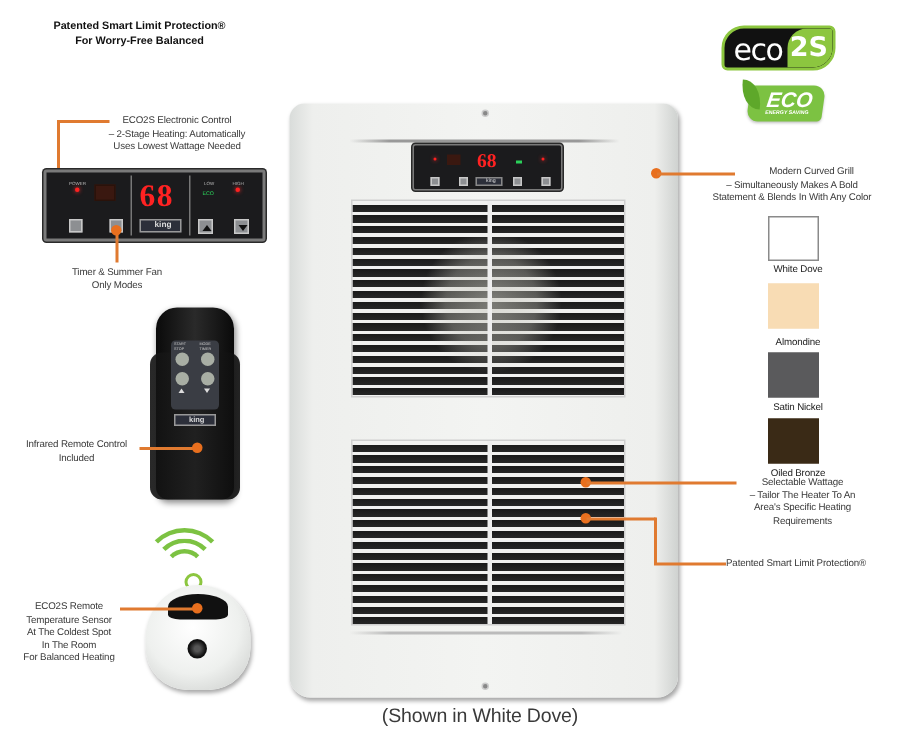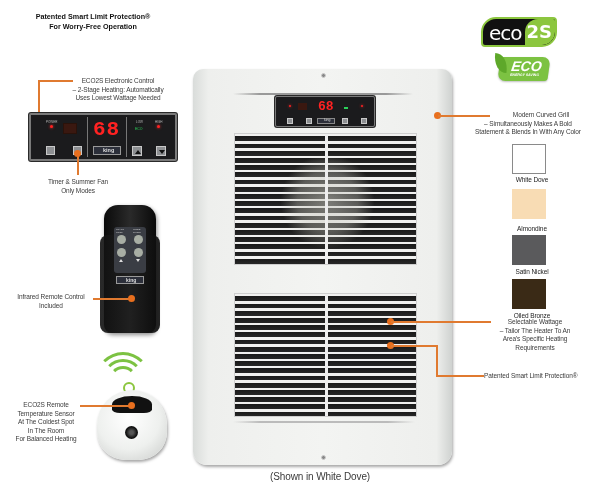--- a/index.html
+++ b/index.html
@@ -7,36 +7,36 @@
   body { position: relative; font-family: "Liberation Sans", sans-serif; color: #333; }
   .abs { position: absolute; }
   .cap { font-size: 6.5px; line-height: 8.5px; text-align: center; color: #3a3a3a; letter-spacing: -0.1px; }
   .cap div { white-space: nowrap; }
   .bold-cap { font-size: 7.2px; line-height: 10px; font-weight: bold; text-align: center; color: #111; }
   .oline { position: absolute; background: #e07a30; }
   .odot { position: absolute; width: 7px; height: 7px; border-radius: 50%; background: #e86f1e; }
 
   
   .panel { background: #1b1b1d; border: 2px solid #7a7a7a; border-radius: 2px; box-shadow: 0 0 0 1px #2a2a2a; }
-  .seg { color: #ff2222; font-family: Liberation Mono, monospace; font-weight: bold; }
+  .seg { color: #ff2222; font-family: Liberation Serif, serif; font-weight: bold; }
   .pbtn { background: #8d8f92; border: 1px solid #c8c8c8; }
   .led { width: 3px; height: 3px; border-radius: 50%; background: #ff2020; box-shadow: 0 0 3px #ff3030; }
 
   
   .heater { background: linear-gradient(90deg, #d9dcda 0%, #eeefed 6%, #f3f4f2 50%, #eeefed 94%, #cfd2d0 100%); border-radius: 10px 10px 14px 14px; box-shadow: 1px 2px 3px rgba(0,0,0,0.35); }
   .grill { background: repeating-linear-gradient(180deg, #f1f1f0 0px, #f1f1f0 2.4px, #1a1a1a 2.4px, #262626 7.2px); border: 1px solid #cfcfcf; }
   .grill-mid { position: absolute; top: 0; bottom: 0; width: 3px; background: #eeeeee; }
   .swatch { width: 34px; border: 1px solid #8a8a8a; }
 </style>
 </head>
 <body>
 
 <div class="abs bold-cap" style="left:18px; top:12px; width:150px;">
   <div>Patented Smart Limit Protection®</div>
-  <div>For Worry-Free Operation</div>
+  <div>For Worry-Free Balanced</div>
 </div>
 
 <div class="abs" style="left:481px; top:17px; width:76px; height:30px; background:#111; border-radius:15px 4px 15px 4px; border:2px solid #8cc63f; overflow:hidden;">
   <span style="position:absolute; left:6px; top:2px; color:#fff; font-size:20px; font-family:'DejaVu Sans', sans-serif; letter-spacing:-1px;">eco</span>
   <span style="position:absolute; right:0; top:0; width:30px; height:26px; background:#8cc63f; border-radius:13px 0 13px 0;"></span>
   <span style="position:absolute; right:3px; top:2px; color:#fff; font-size:18px; font-weight:bold; font-family:'DejaVu Sans', sans-serif;">2S</span>
 </div>
 
 <div class="abs" style="left:499px; top:57px; width:50px; height:24px; background:#7cc242; border-radius:3px 8px 3px 8px; transform:skewX(-8deg); box-shadow:0 1px 2px rgba(0,0,0,0.25);">
   <span style="position:absolute; left:-6px; top:-4px; width:14px; height:20px; background:#5ea82a; border-radius:0 100% 0 100%;"></span>
@@ -150,21 +150,21 @@
     <div class="abs" style="left:45px; top:20px; width:95px; height:95px; border-radius:50%; background:radial-gradient(circle, rgba(200,200,190,0.55) 0%, rgba(200,200,190,0.35) 45%, transparent 70%);"></div>
     <div class="grill-mid" style="left:90px;"></div>
   </div>
 
   <div class="abs grill" style="left:41px; top:224px; width:183px; height:124px;">
     <div class="grill-mid" style="left:90px;"></div>
   </div>
   <div class="abs" style="left:40px; top:352px; width:182px; height:2px; background:linear-gradient(90deg,transparent,#bbb 15%,#bbb 85%,transparent);"></div>
   <div class="abs" style="left:128px; top:386px; width:5px; height:5px; border-radius:50%; background:#888; border:1px solid #ccc;"></div>
 </div>
-<div class="abs cap" style="left:250px; top:473px; width:140px; font-size:10px;">(Shown in White Dove)</div>
+<div class="abs cap" style="left:250px; top:473px; width:140px; font-size:13px;">(Shown in White Dove)</div>
 
 <div class="odot" style="left:434px; top:112px;"></div>
 <div class="oline" style="left:438px; top:115px; width:52px; height:1.5px;"></div>
 <div class="abs cap" style="left:462px; top:111px; width:132px;">
   <div style="padding-left:26px;">Modern Curved Grill</div>
   <div>– Simultaneously Makes A Bold</div>
   <div>Statement &amp; Blends In With Any Color</div>
 </div>
 
 <div class="abs" style="left:508px; top:144px; width:48px;">

